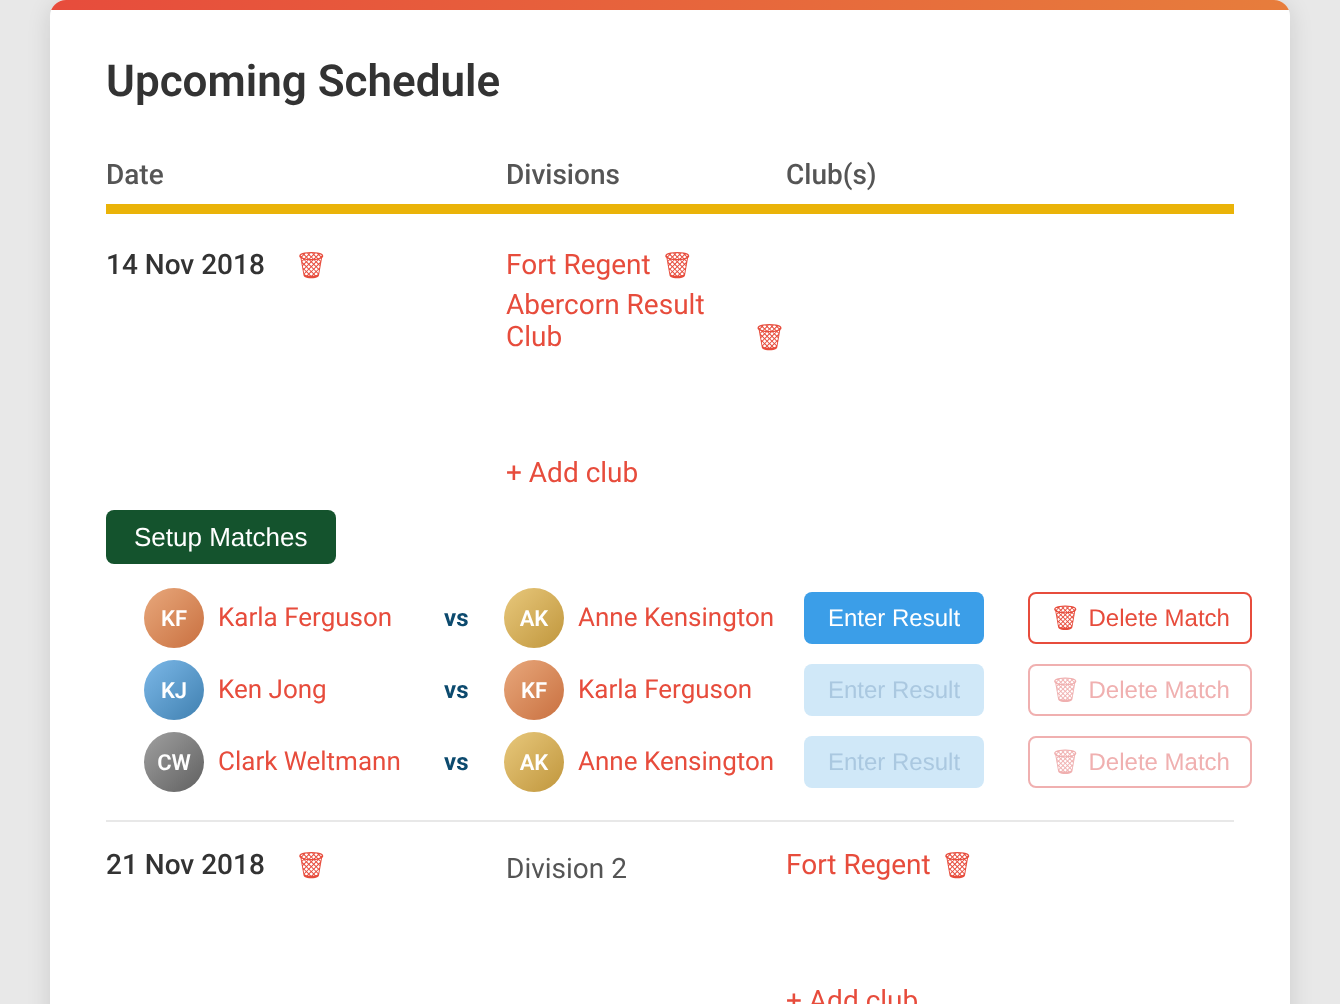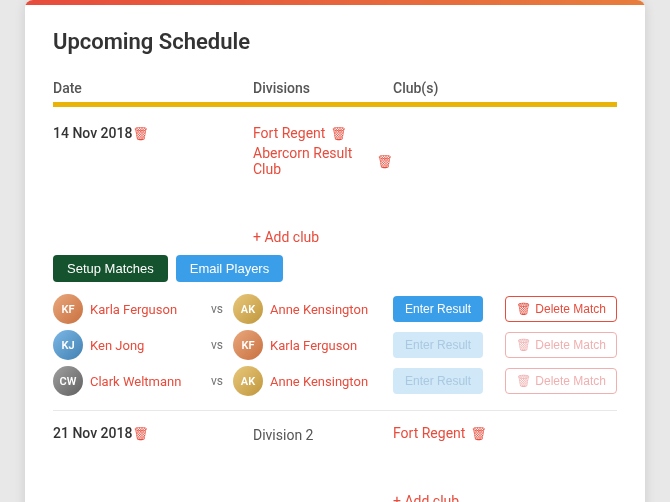--- a/index.html
+++ b/index.html
@@ -47,42 +47,42 @@
     }
     .section-meta {
       display: grid;
       grid-template-columns: 200px 140px 1fr;
       align-items: start;
       margin-bottom: 10px;
     }
     .date-col {
       display: flex;
       align-items: center;
-      gap: 0;
+      gap: 15px;
       color: #333;
       font-weight: 500;
     }
     .trash-icon {
       color: #e74c3c;
       font-size: 13px;
       cursor: pointer;
     }
     .division-col {
       color: #555;
       padding-top: 2px;
     }
     .clubs-col {
       display: flex;
       flex-direction: column;
       gap: 4px;
     }
     .club-name {
       color: #e74c3c;
       display: flex;
-      align-items: center;
+      align-items: flex-end;
       gap: 5px;
     }
     .add-club {
       color: #e74c3c;
       cursor: pointer;
       margin-top: 48px;
     }
     .action-buttons {
       display: flex;
       gap: 8px;
@@ -109,20 +109,21 @@
     }
     .matches-list {
       display: flex;
       flex-direction: column;
       gap: 6px;
     }
     .match-row {
       display: flex;
       align-items: center;
       gap: 10px;
+      margin-left: 19px;
     }
     .player-info {
       display: flex;
       align-items: center;
       gap: 7px;
       min-width: 140px;
     }
     .avatar {
       width: 30px;
       height: 30px;
@@ -139,24 +140,25 @@
     }
     .avatar-karla { background: linear-gradient(135deg, #e8a87c, #c97040); }
     .avatar-ken { background: linear-gradient(135deg, #7cb8e8, #4080b0); }
     .avatar-clark { background: linear-gradient(135deg, #a0a0a0, #606060); }
     .avatar-anne { background: linear-gradient(135deg, #e8c87c, #c0963c); }
     .player-name {
       color: #e74c3c;
       font-size: 13px;
     }
     .vs-text {
-      color: #737373;
+      color: #0c4a6e;
       font-size: 12px;
       min-width: 20px;
-      text-align: right;
+      text-align: left;
+      font-weight: bold;
     }
     .match-actions {
       margin-left: auto;
       display: flex;
       gap: 22px;
     }
     .btn-enter-result {
       background: #3b9ee8;
       color: #fff;
       border: none;
@@ -224,21 +226,20 @@
           <span class="club-name">
             <span>Abercorn Result Club</span>
             <span class="trash-icon">🗑</span>
           </span>
           <span class="add-club">+ Add club</span>
         </div>
       </div>
 
       <div class="action-buttons">
         <button class="btn-setup">Setup Matches</button>
-        <button class="btn-email">Email Players</button>
       </div>
 
       <div class="matches-list">
 
         <div class="match-row">
           <div class="player-info">
             <div class="avatar avatar-karla">KF</div>
             <span class="player-name">Karla Ferguson</span>
           </div>
           <span class="vs-text">vs</span>

